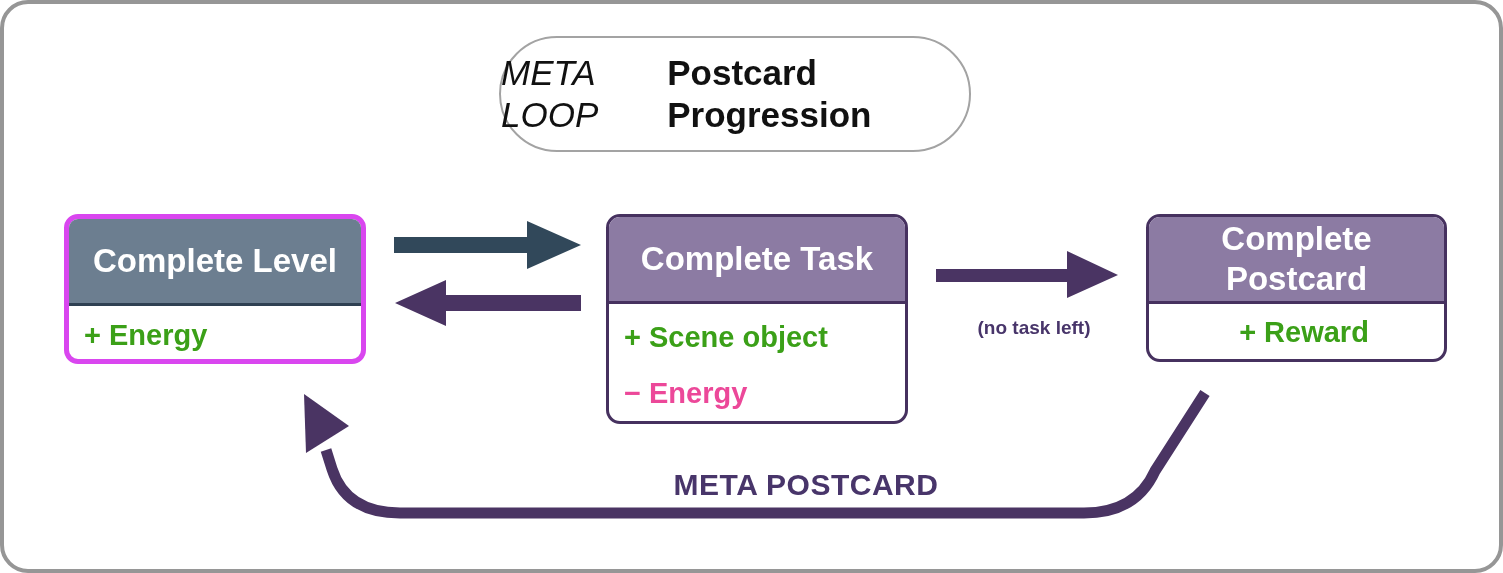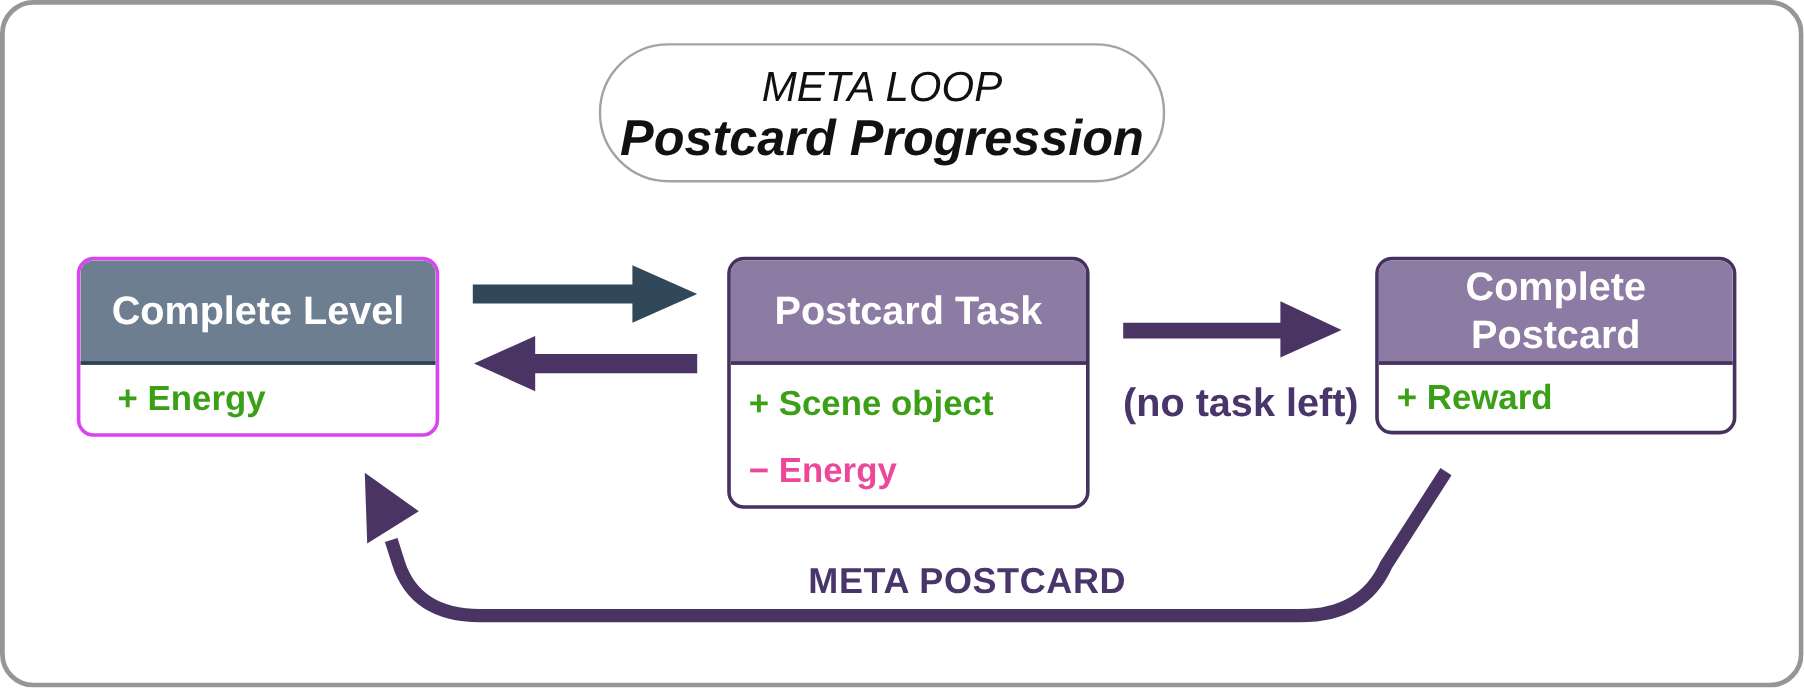--- a/index.html
+++ b/index.html
@@ -24,46 +24,44 @@
     position: absolute;
     left: 495px;
     top: 32px;
     width: 472px;
     height: 116px;
     box-sizing: border-box;
     border: 2px solid #a3a3a3;
     border-radius: 58px;
     background: #ffffff;
     display: flex;
-    flex-direction: column;
     align-items: center;
     justify-content: center;
     line-height: 42px;
     color: #111111;
   }
   .title-line1 {
     font-size: 35px;
     font-style: italic;
     font-weight: 400;
   }
   .title-line2 {
-    font-size: 42px;
-    font-style: italic;
+    font-size: 35px;
     font-weight: 700;
   }
 
   
   .node {
     position: absolute;
     box-sizing: border-box;
     border-radius: 14px;
     background: #ffffff;
     overflow: hidden;
   }
-  .node--slate  { border: 3px solid #d946ef; }
+  .node--slate  { border: 5px solid #d946ef; }
   .node--purple { border: 3px solid #46315f; }
 
   .node-header {
     display: flex;
     align-items: center;
     justify-content: center;
     color: #ffffff;
     font-weight: 700;
     font-size: 33px;
     line-height: 40px;
@@ -87,23 +85,23 @@
   .node-body--center { justify-content: center; }
   .node-body--stack  { padding-top: 16px; gap: 22px; }
 
   .effect--gain { color: #3ba018; }
   .effect--cost { color: #ec4899; }
 
   #node-level    { left: 60px;   top: 210px; width: 302px; height: 150px; }
   #node-task     { left: 602px;  top: 210px; width: 302px; height: 210px; }
   #node-postcard { left: 1142px; top: 210px; width: 301px; height: 148px; }
 
-  #node-level .node-body    { height: 57px; margin-left: 16px; }
+  #node-level .node-body    { height: 57px; }
   #node-task .node-body     { height: 117px; }
-  #node-postcard .node-body { height: 55px; }
+  #node-postcard .node-body { height: 55px; align-items: center; }
 
   
   .arrows {
     position: absolute;
     left: 0; top: 0;
     width: 1503px;
     height: 573px;
     pointer-events: none;
   }
 
@@ -111,21 +109,21 @@
   .edge-label {
     position: absolute;
     font-weight: 700;
     color: #48356a;
     text-align: center;
   }
   #label-no-task {
     left: 910px;
     top: 313px;
     width: 240px;
-    font-size: 33px;
+    font-size: 19px;
   }
   #label-next-postcard {
     left: 652px;
     top: 464px;
     width: 300px;
     font-size: 30px;
     letter-spacing: 0.5px;
   }
 </style>
 </head>
@@ -151,21 +149,21 @@
   </svg>
 
   <div class="node node--slate" id="node-level">
     <div class="node-header">Complete Level</div>
     <div class="node-body node-body--center">
       <div class="effect--gain">+ Energy</div>
     </div>
   </div>
 
   <div class="node node--purple" id="node-task">
-    <div class="node-header">Postcard Task</div>
+    <div class="node-header">Complete Task</div>
     <div class="node-body node-body--stack">
       <div class="effect--gain">+ Scene object</div>
       <div class="effect--cost">− Energy</div>
     </div>
   </div>
 
   <div class="node node--purple" id="node-postcard">
     <div class="node-header">Complete
 Postcard</div>
     <div class="node-body node-body--center">

